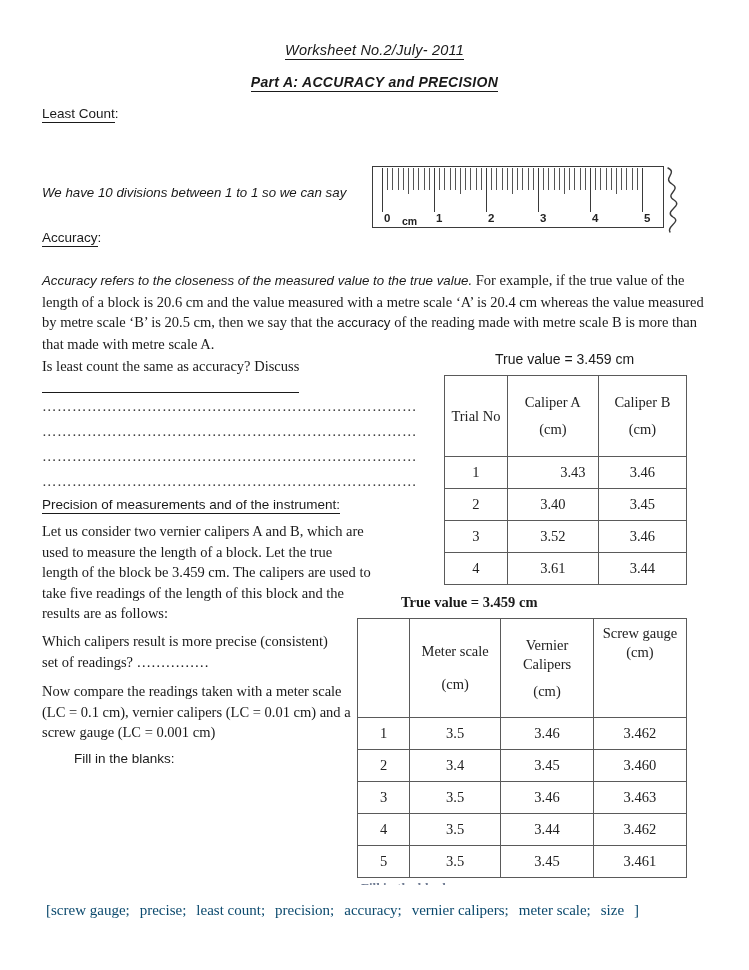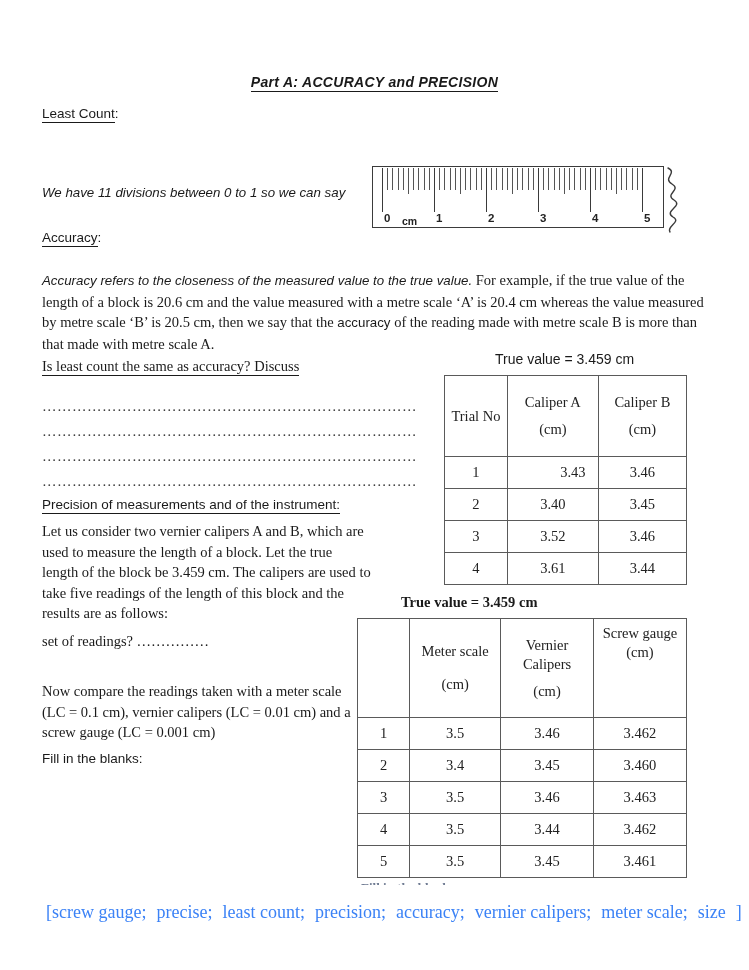--- a/index.html
+++ b/index.html
@@ -61,21 +61,21 @@
     padding-bottom: 1px;
   }
   .heading-serif {
     position: absolute;
     font-family: "Liberation Serif", serif;
     font-size: 14.5px;
     white-space: nowrap;
   }
   .heading-serif .hu {
     border-bottom: 1.1px solid #1a1a1a;
-    padding-bottom: 1px;
+    padding-bottom: 18px;
   }
 
   
   .para {
     position: absolute;
     font-family: "Liberation Serif", serif;
     font-size: 14.5px;
     line-height: 20.5px;
     text-align: left;
   }
@@ -93,20 +93,21 @@
     font-family: "Liberation Sans", sans-serif;
     font-style: italic;
     font-size: 13.3px;
     line-height: 21px;
   }
   .sans-plain {
     position: absolute;
     font-family: "Liberation Sans", sans-serif;
     font-size: 13.5px;
     line-height: 20px;
+    margin-left: 32px;
   }
 
   
   .dotline {
     position: absolute;
     font-family: "Liberation Serif", serif;
     font-size: 14.5px;
     letter-spacing: .5px;
     color: #3a3a3a;
     white-space: nowrap;
@@ -194,42 +195,45 @@
     color: #6f7b92;
     overflow: hidden;
     height: 5px;
     white-space: nowrap;
   }
 
   
   .wordbank {
     position: absolute;
     font-family: "Liberation Serif", serif;
-    font-size: 18px;
-    white-space: nowrap;
-    color: #3b82f6;
+    font-size: 15px;
+    white-space: nowrap;
+    color: #0c4a6e;
   }
   .wordbank .w { margin-right: 10px; }
 </style>
 </head>
 <body>
 
 <div class="page">
 
+  <div class="doc-title">
+    <span>Worksheet No.2/July- 2011</span>
+  </div>
   <div class="doc-subtitle">
     <span>Part A: ACCURACY and PRECISION</span>
   </div>
 
   <div class="heading" style="left:42px; top:106px;">
     <span class="hu">Least Count</span><span>:</span>
   </div>
 
 
   <div class="sans-para" style="left:42px; top:182px; width:330px;">
-    <div>We have 11 divisions between 0 to 1 so we can say</div>
+    <div>We have 10 divisions between 1 to 1 so we can say</div>
   </div>
 
   <div class="ruler-wrap">
     <div class="ruler-body"></div>
     <div id="ruler-ticks">
         <div class="tick major" style="left: 10px; top: 6px; height: 44px;"></div>
         <div class="tick" style="left: 15.2px; top: 6px; height: 22px;"></div>
         <div class="tick" style="left: 20.4px; top: 6px; height: 22px;"></div>
         <div class="tick" style="left: 25.6px; top: 6px; height: 22px;"></div>
         <div class="tick" style="left: 30.8px; top: 6px; height: 22px;"></div>
@@ -313,20 +317,21 @@
   <div class="dotline" style="left:42px; top:448px; width:376px;">…………………………………………………………………</div>
   <div class="dotline" style="left:42px; top:473px; width:376px;">…………………………………………………………………</div>
 
   <div class="heading" style="left:42px; top:497px;">
     <span class="hu">Precision of measurements and of the instrument:</span>
   </div>
 
   <div class="para" style="left:42px; top:521px; width:330px;">Let us consider two vernier calipers A and B, which are used to measure the length of a block. Let the true length of the block be 3.459 cm. The calipers are used to take five readings of the length of this block and the results are as follows:</div>
 
   <div class="para" style="left:42px; top:631px; width:320px;">
+    <div>Which calipers result is more precise (consistent)</div>
     <div>set of readings? ……………</div>
   </div>
 
   <div class="para" style="left:42px; top:681px; width:310px;">Now compare the readings taken with a meter scale (LC = 0.1 cm), vernier calipers (LC = 0.01 cm) and a screw gauge (LC = 0.001 cm)</div>
 
   <div class="sans-plain" style="left:42px; top:749px;">Fill in the blanks:</div>
 
 
 
   <div class="tbl-caption-sans" style="left:495px; top:351px;">True value = 3.459 cm</div>

